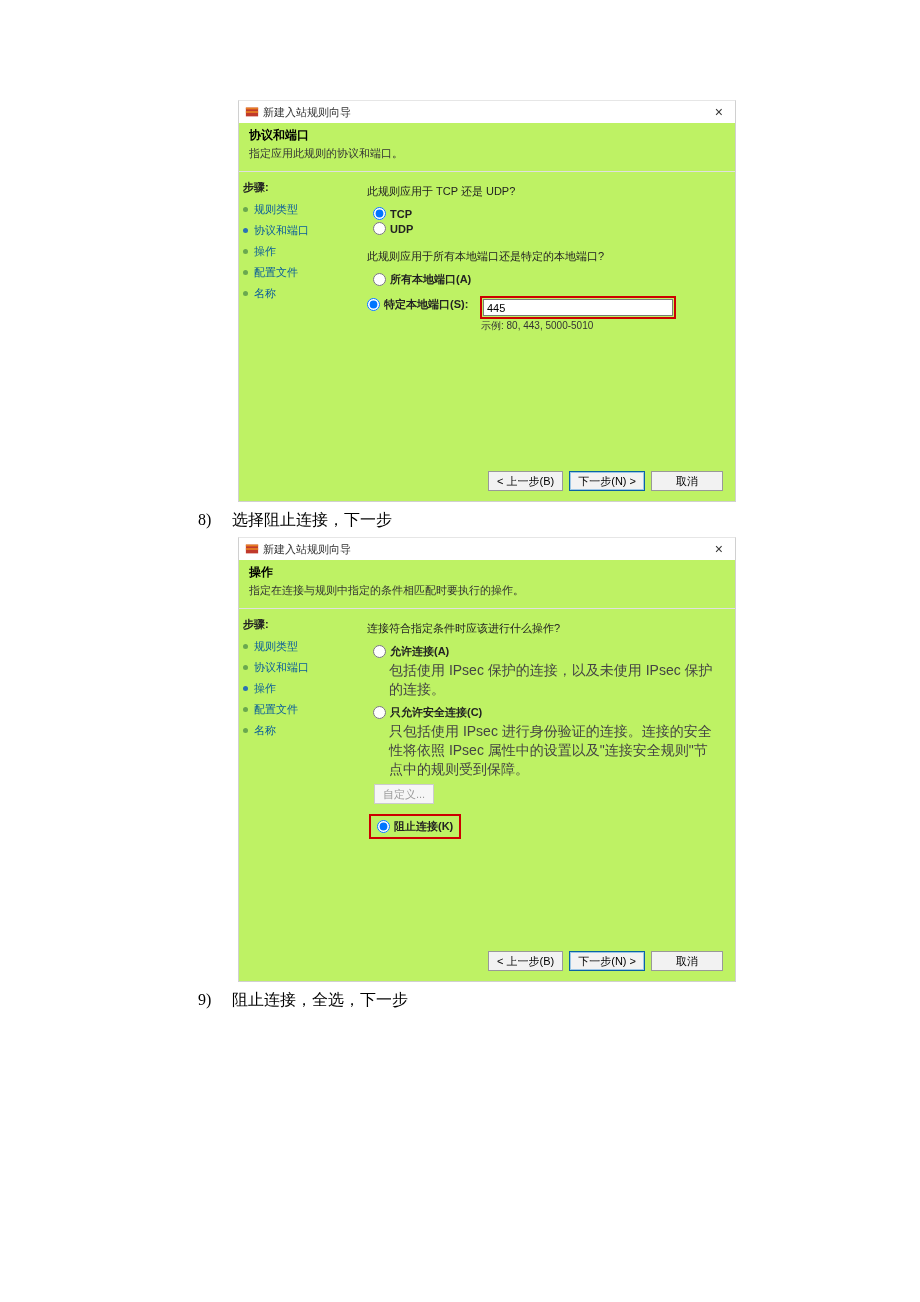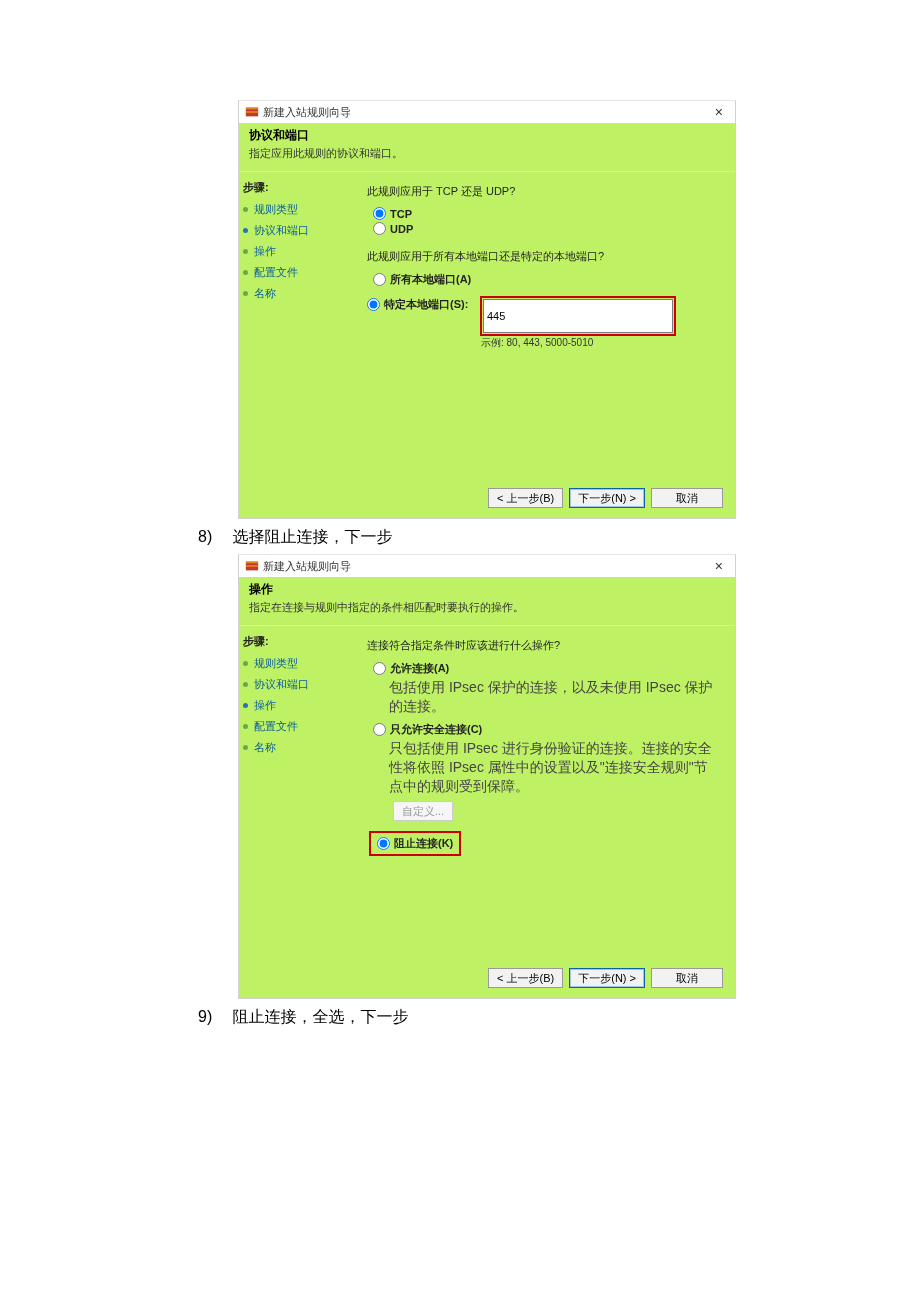--- a/index.html
+++ b/index.html
@@ -7,21 +7,21 @@
     font-family: "Microsoft YaHei", "SimSun", Arial, sans-serif;
     background: #fff;
     width: 920px;
     font-size: 12px;
     color: #000;
   }
   .page { padding: 100px 0 0 0; }
   .caption-row {
     padding: 8px 0 6px 198px;
     font-size: 16px;
-    font-family: Liberation Sans, sans-serif;
+    font-family: Liberation Serif, serif;
     color: #000;
   }
   .caption-row .num { display: inline-block; width: 30px; }
   .dialog-wrap { padding-left: 238px; }
   .dialog {
     width: 498px;
     background: #bef264;
     border: 1px solid #d0d0d0;
     border-top: 1px solid #e6e6e6;
     box-shadow: 0 0 0 0;
@@ -60,21 +60,21 @@
   }
   .main .q { margin-bottom: 8px; }
   .radio-row { display: flex; align-items: center; margin: 2px 0 2px 6px; }
   .radio-row input[type=radio] { margin-right: 4px; }
   .radio-row label { font-size: 11px; }
   .port-group { margin-top: 14px; }
   .port-line { display:flex; align-items:flex-start; margin-top: 10px;}
   .port-label-col { width: 114px; }
   .port-input {
     width: 190px;
-    height: 34px;
+    height: 17px;
     font-size: 11px;
     border: 1px solid #7a7a7a;
     padding: 0 3px;
   }
   .red-box { outline: 2px solid #cc0000; outline-offset: -1px; padding:2px; display:inline-block;}
   .hint { font-size: 10px; color: #333; margin-top: 1px; }
   .spacer-v { height: 120px; }
   .spacer-v2 { height: 90px; }
   .footer {
     padding: 8px 12px 10px 12px;
@@ -251,21 +251,21 @@
             </div>
             <div class="desc">包括使用 IPsec 保护的连接，以及未使用 IPsec 保护的连接。</div>
           </div>
 
           <div class="option-block">
             <div class="radio-row">
               <input type="radio" name="act" style="">
               <label><b>只允许安全连接(C)</b></label>
             </div>
             <div class="desc">只包括使用 IPsec 进行身份验证的连接。连接的安全性将依照 IPsec 属性中的设置以及"连接安全规则"节点中的规则受到保障。</div>
-            <div style="margin-left:26px;">
+            <div style="margin-left:7px;">
               <span class="btn btn-small disabled">自定义...</span>
             </div>
           </div>
 
           <div class="option-block" style="margin-top:10px;">
             <span class="block-red">
               <span class="radio-row" style="margin:0;">
                 <input type="radio" name="act" checked="" style="">
                 <label><b>阻止连接(K)</b></label>
               </span>

